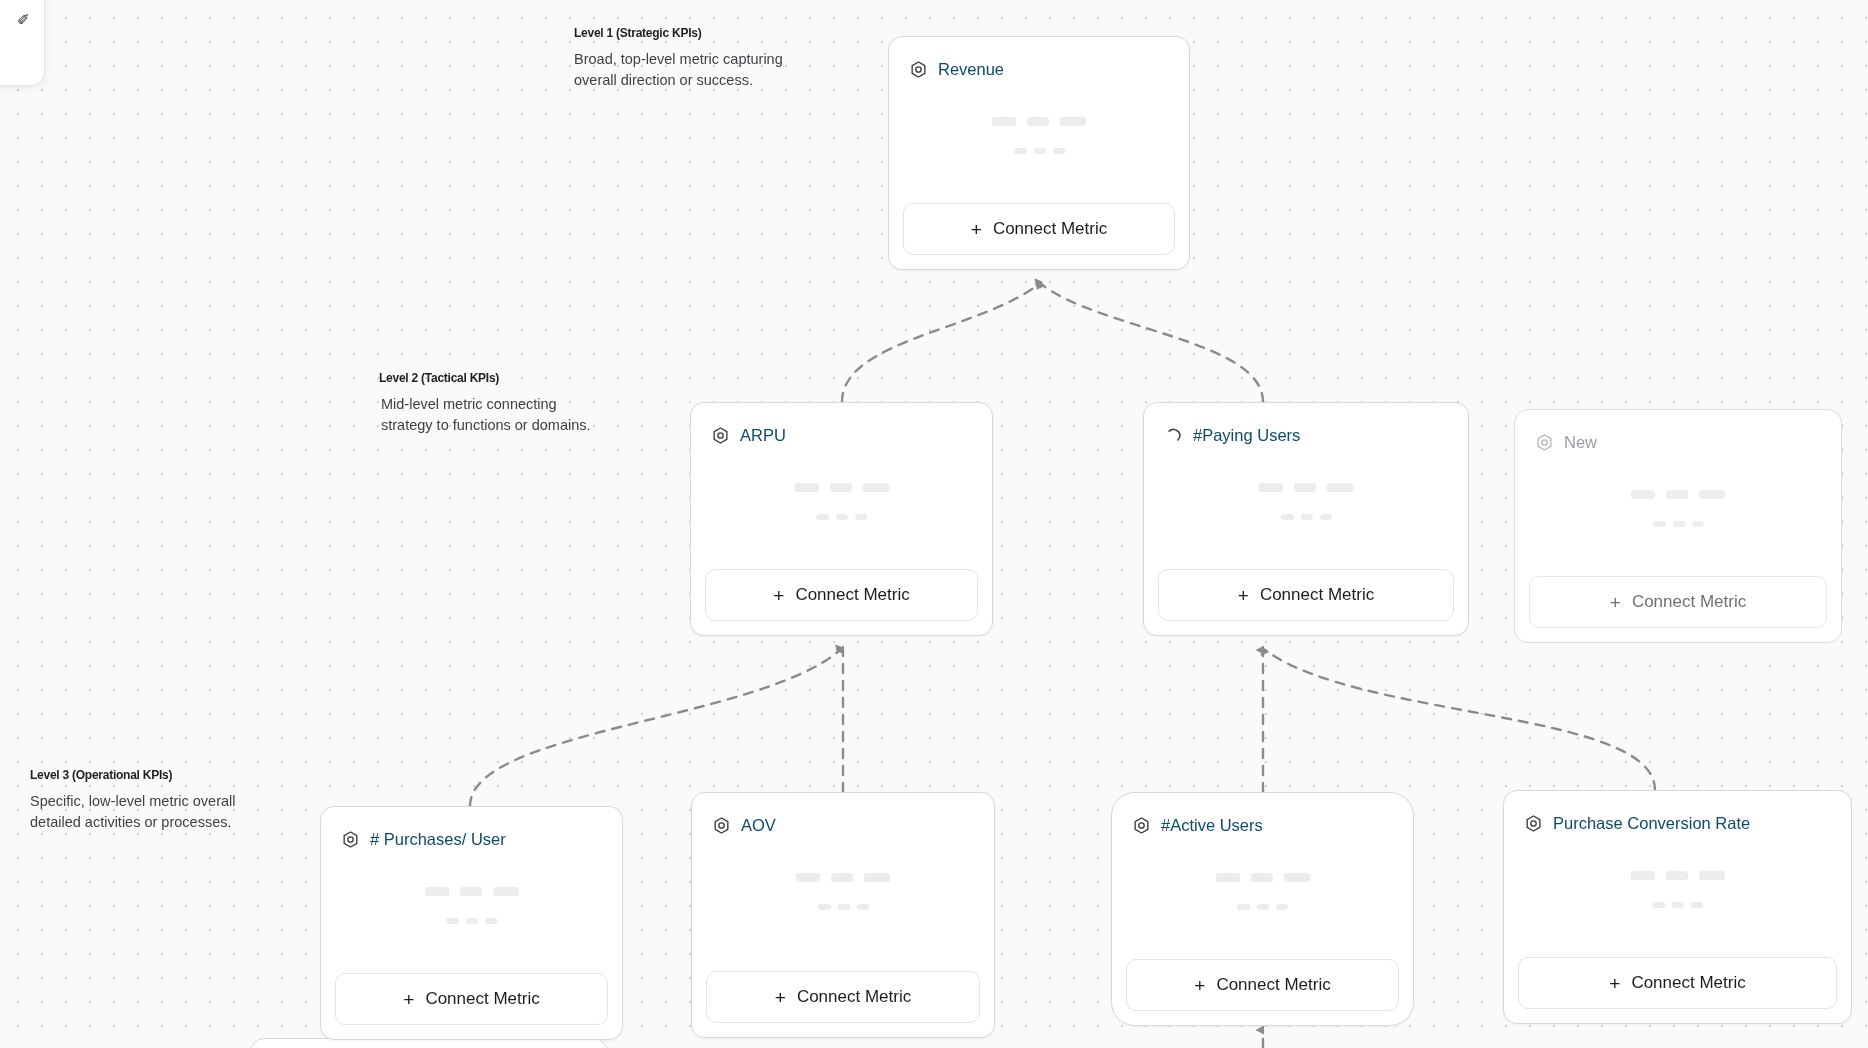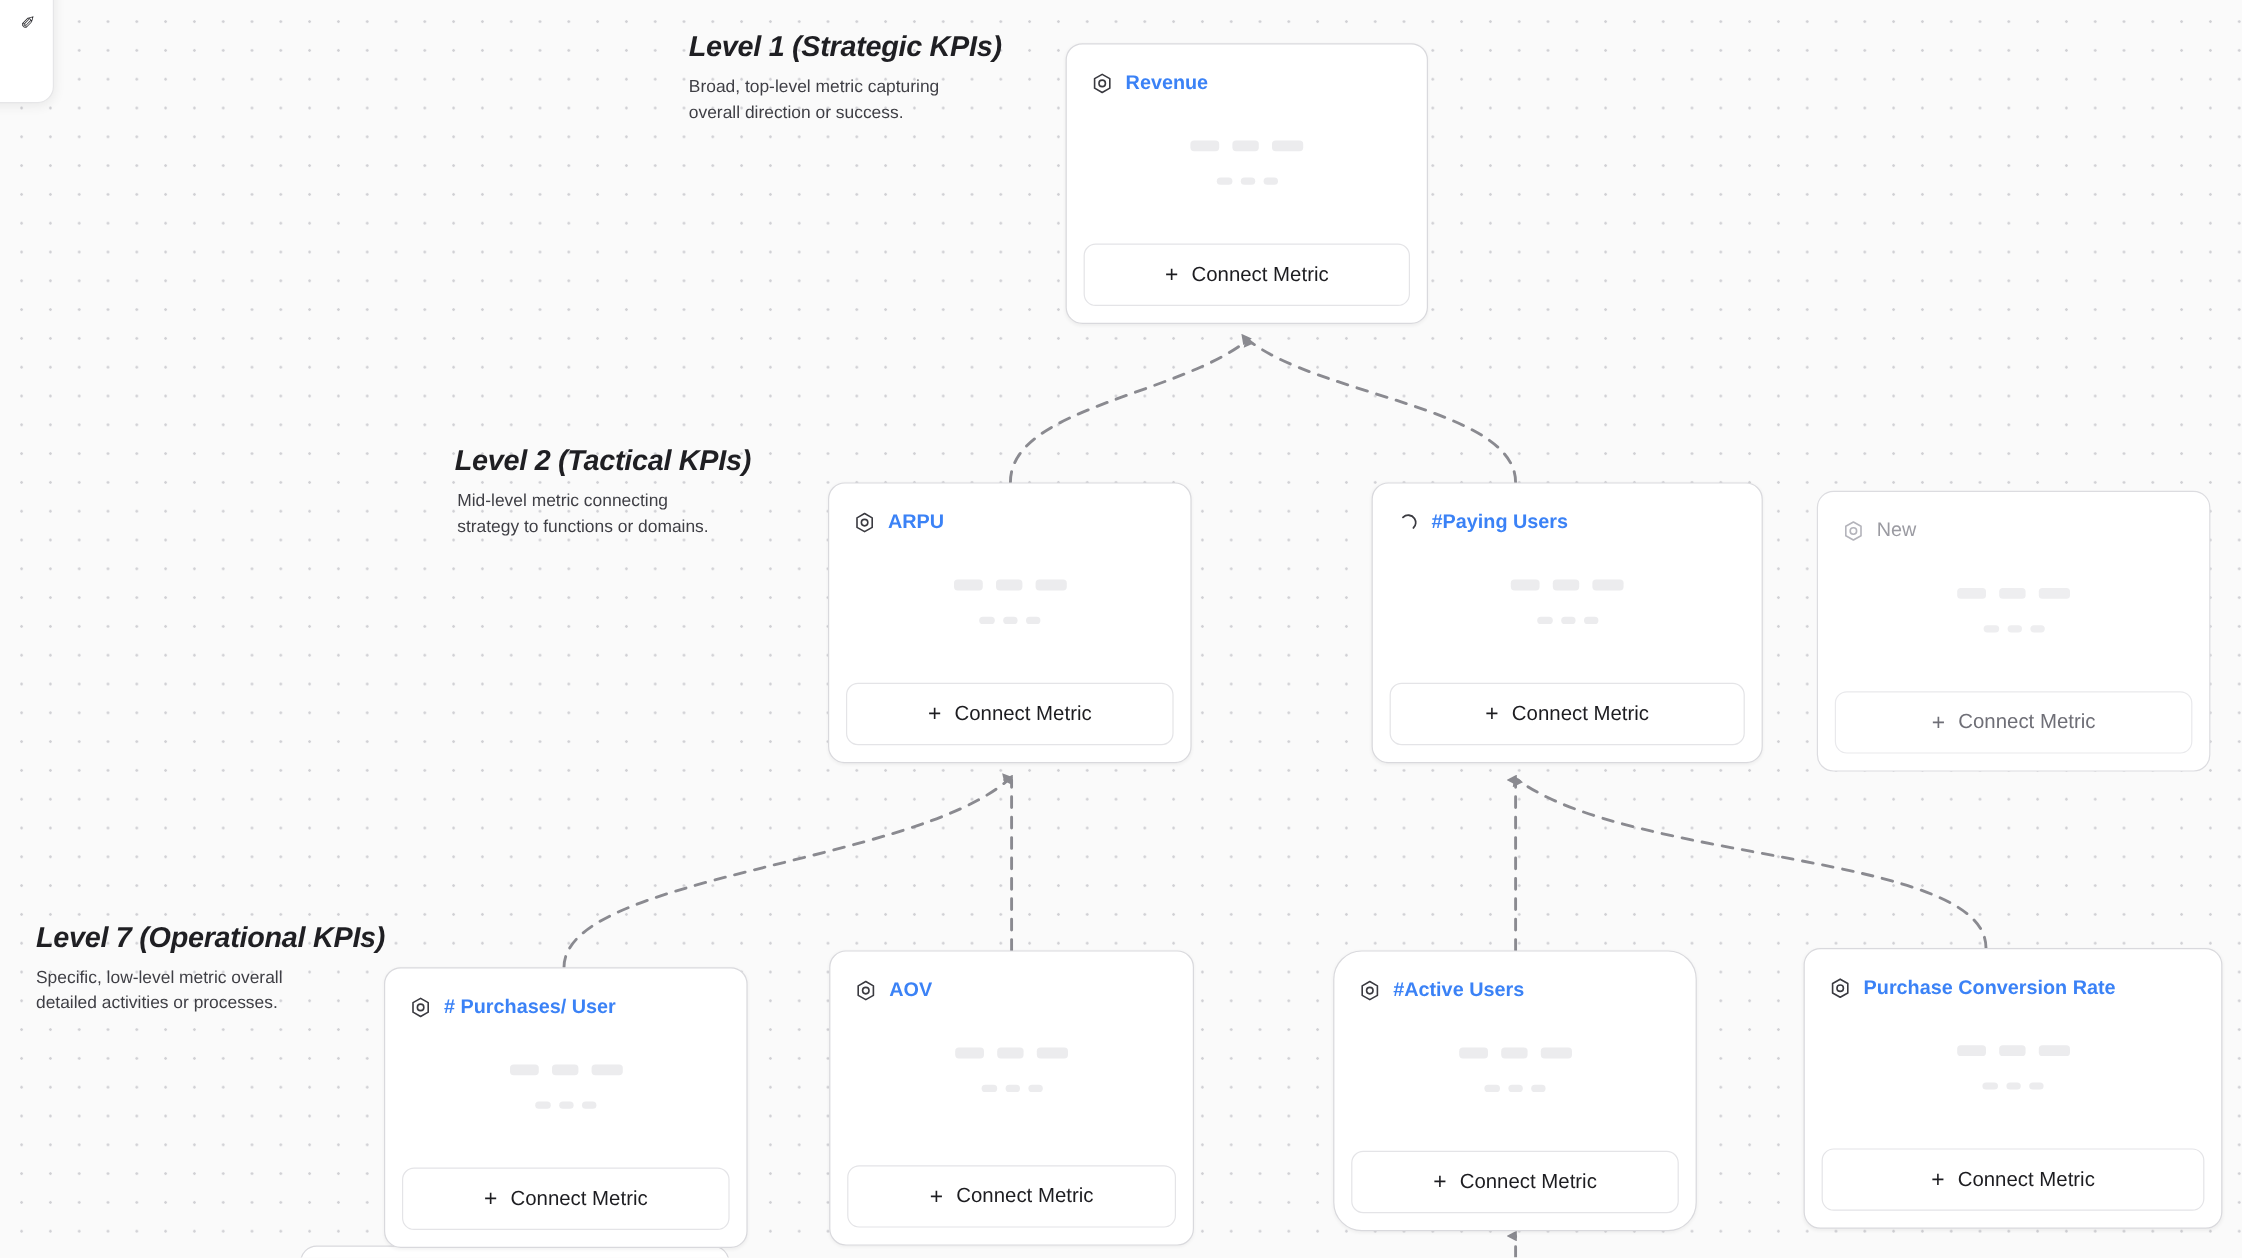--- a/index.html
+++ b/index.html
@@ -42,26 +42,25 @@
     width: 13px;
     height: 13px;
     color: #1d1d21;
     font-size: 15px;
     line-height: 13px;
   }
 
   
   .level-label { position: absolute; z-index: 20; }
   .level-title {
-    font-size: 24px;
+    font-size: 12px;
     font-weight: 700;
     color: #1f1f23;
     letter-spacing: -0.25px;
     white-space: nowrap;
-    font-style: italic;
   }
   .level-desc {
     margin-top: 9px;
     font-size: 14.5px;
     line-height: 1.45;
     color: #3f3f45;
     width: 215px;
   }
 
   #level1-label { left: 574px; top: 26px; }
@@ -97,22 +96,22 @@
 
   .card-head {
     display: flex;
     align-items: center;
     gap: 10px;
     padding: 18px 20px 0 20px;
     height: 46px;
   }
   .card-title {
     font-size: 16.5px;
-    font-weight: 700;
-    color: #3b82f6;
+    font-weight: 400;
+    color: #0c4a6e;
     white-space: nowrap;
   }
   .card.dim .card-title { color: #9b9ba2; font-weight: 400; }
 
   .hex-icon { width: 19px; height: 19px; flex: 0 0 19px; display:block; }
   .card.dim .hex-icon path,
   .card.dim .hex-icon circle { stroke: #b4b4bb; }
 
   .spinner-icon { width: 19px; height: 19px; flex: 0 0 19px; display:block; }
 
@@ -225,21 +224,21 @@
     <div class="level-title">Level 1 (Strategic KPIs)</div>
     <div class="level-desc">Broad, top-level metric capturing overall direction or success.</div>
   </div>
 
   <div class="level-label" id="level2-label">
     <div class="level-title">Level 2 (Tactical KPIs)</div>
     <div class="level-desc">Mid-level metric connecting strategy to functions or domains.</div>
   </div>
 
   <div class="level-label" id="level3-label">
-    <div class="level-title">Level 7 (Operational KPIs)</div>
+    <div class="level-title">Level 3 (Operational KPIs)</div>
     <div class="level-desc">Specific, low-level metric overall detailed activities or processes.</div>
   </div>
 
   <div class="card" id="card-revenue">
     <div class="card-head">
       <svg class="hex-icon" viewBox="0 0 24 24">
         <path d="M12 2.5 L20 7 V17 L12 21.5 L4 17 V7 Z" fill="none" stroke="#3a3a40" stroke-width="1.7" stroke-linejoin="round"></path>
         <circle cx="12" cy="12" r="3.4" fill="none" stroke="#3a3a40" stroke-width="1.7"></circle>
       </svg>
       <span class="card-title">Revenue</span>

